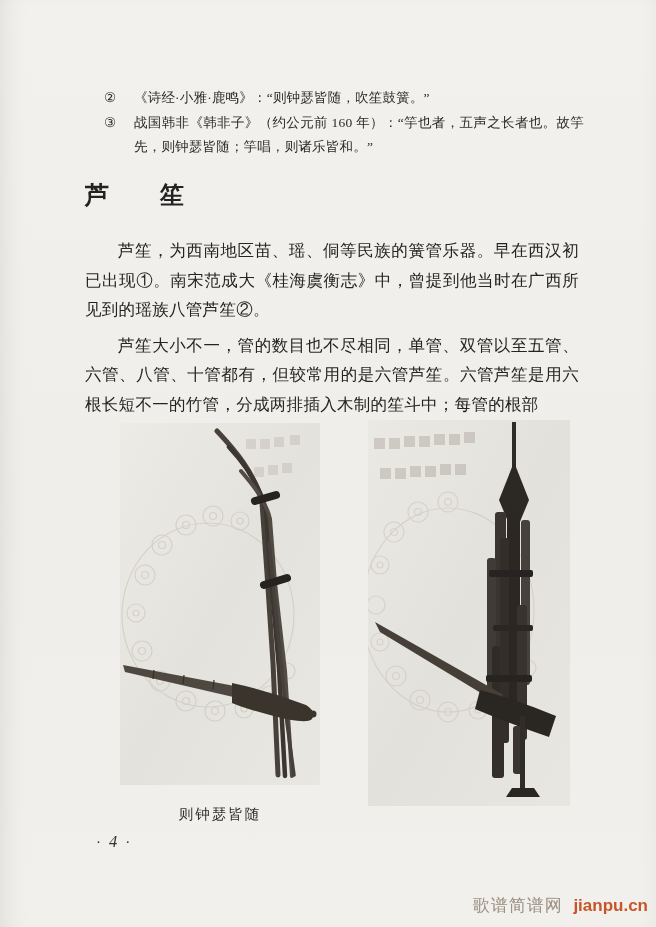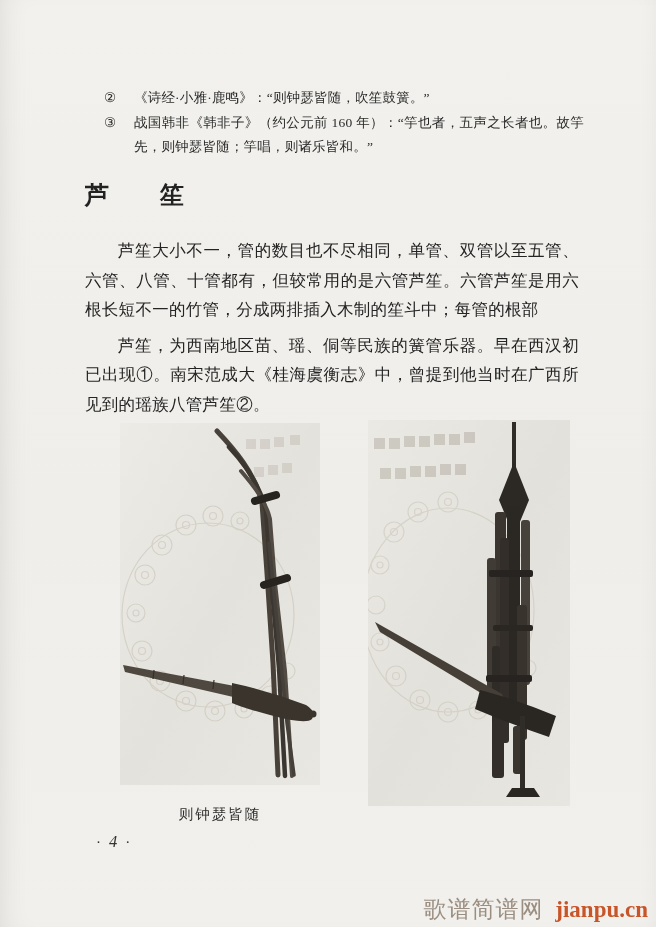--- a/index.html
+++ b/index.html
@@ -28,22 +28,22 @@
   .photo1{left:120px;top:3px;width:200px;height:362px;}
   .photo2{left:368px;top:0;width:202px;height:386px;}
   .caption{position:absolute;width:200px;text-align:center;font-size:14.5px;letter-spacing:2px;color:#2e2e2e;}
   .cap1{left:120px;top:385px;}
   .cap2{left:368px;top:389px;}
   
   .pagenum{position:absolute;left:92px;top:832px;font-size:15px;color:#333;}
   .pagenum span{margin:0 4px;}
   .pagenum .num{font-style:italic;font-size:16.5px;}
   
-  .watermark{position:absolute;right:8px;top:894px;font-size:23px;
-             font-family:Liberation Serif, serif;white-space:nowrap;}
+  .watermark{position:absolute;right:8px;top:894px;font-size:17px;
+             font-family:Liberation Sans, sans-serif;white-space:nowrap;}
   .wm-name{color:#9b8e81;letter-spacing:1px;}
   .wm-url{color:#c8552a;font-weight:bold;margin-left:6px;}
 </style>
 </head>
 <body>
 
 <div class="page">
 
   <div class="footnotes">
     <div class="fn">
@@ -52,22 +52,22 @@
     </div>
     <div class="fn">
       <span class="fn-marker">③</span>
       <span class="fn-text">战国韩非《韩非子》（约公元前 160 年）：“竽也者，五声之长者也。故竽先，则钟瑟皆随；竽唱，则诸乐皆和。”</span>
     </div>
   </div>
 
   <h1 class="title">芦　　笙</h1>
 
   <div class="body-text">
+    <p>芦笙，为西南地区苗、瑶、侗等民族的簧管乐器。早在西汉初已出现①。南宋范成大《桂海虞衡志》中，曾提到他当时在广西所见到的瑶族八管芦笙②。</p>
     <p>芦笙大小不一，管的数目也不尽相同，单管、双管以至五管、六管、八管、十管都有，但较常用的是六管芦笙。六管芦笙是用六根长短不一的竹管，分成两排插入木制的笙斗中；每管的根部</p>
-    <p>芦笙，为西南地区苗、瑶、侗等民族的簧管乐器。早在西汉初已出现①。南宋范成大《桂海虞衡志》中，曾提到他当时在广西所见到的瑶族八管芦笙②。</p>
   </div>
 
   <div class="figures">
 
     <div class="photo photo1">
       <svg width="200" height="362" viewBox="0 0 200 362">
         <defs>
           <linearGradient id="bgL" x1="0" y1="0" x2="1" y2="1">
             <stop offset="0" stop-color="#edebe6"></stop>
               <stop offset="0.5" stop-color="#e4e2dc"></stop>

